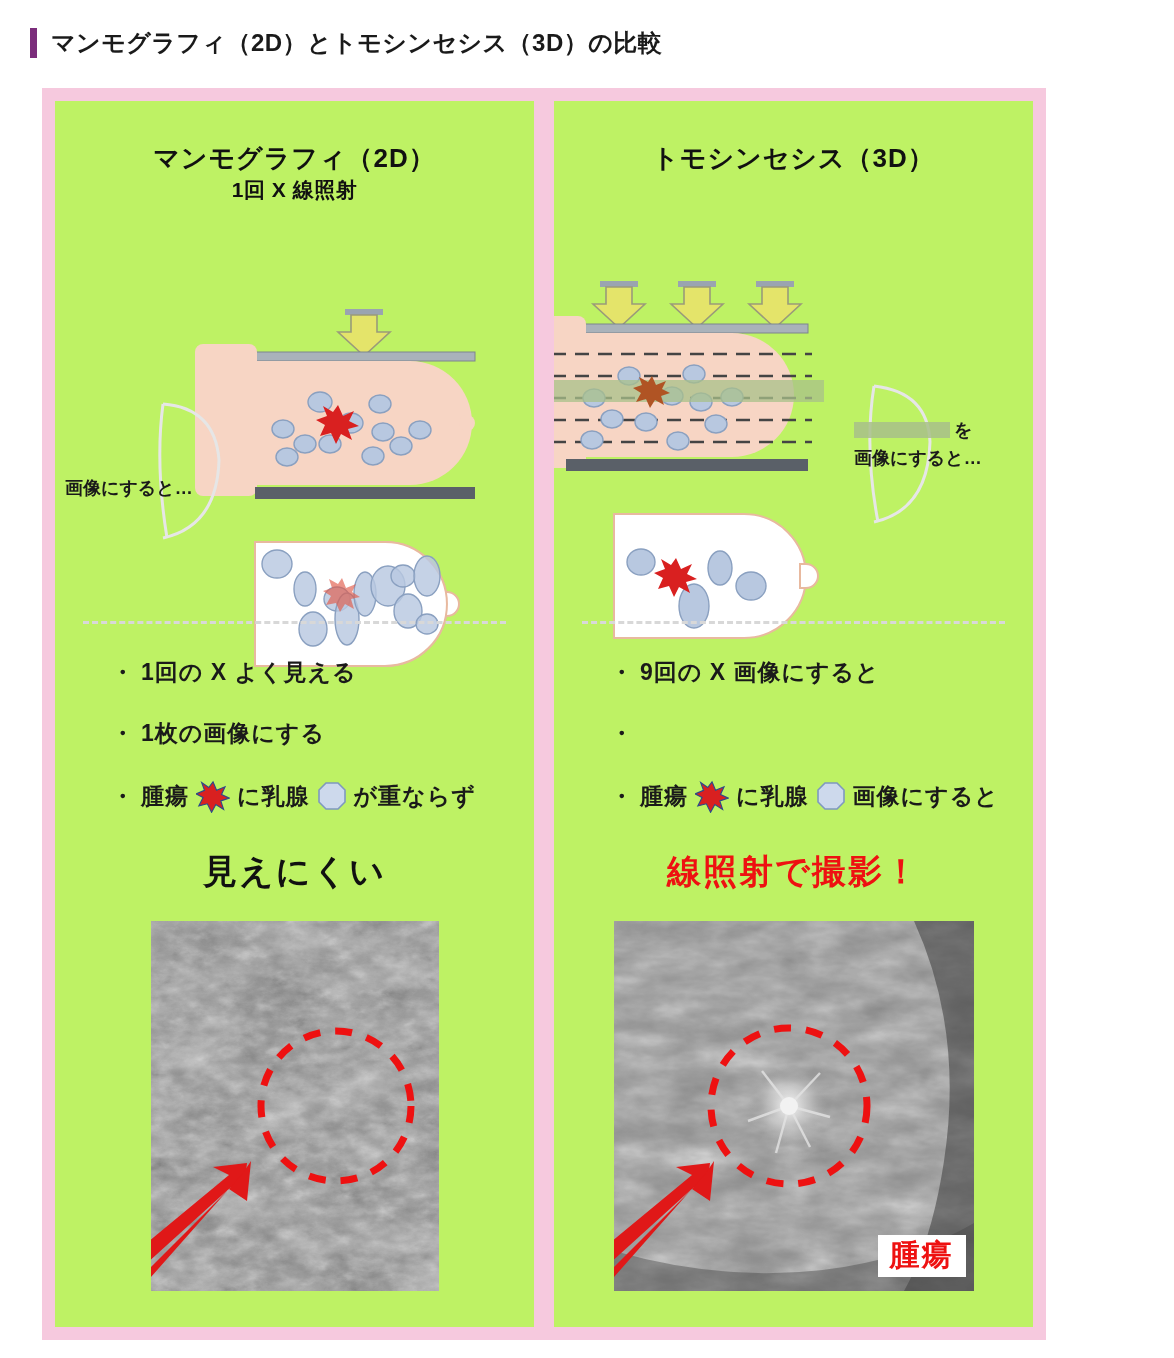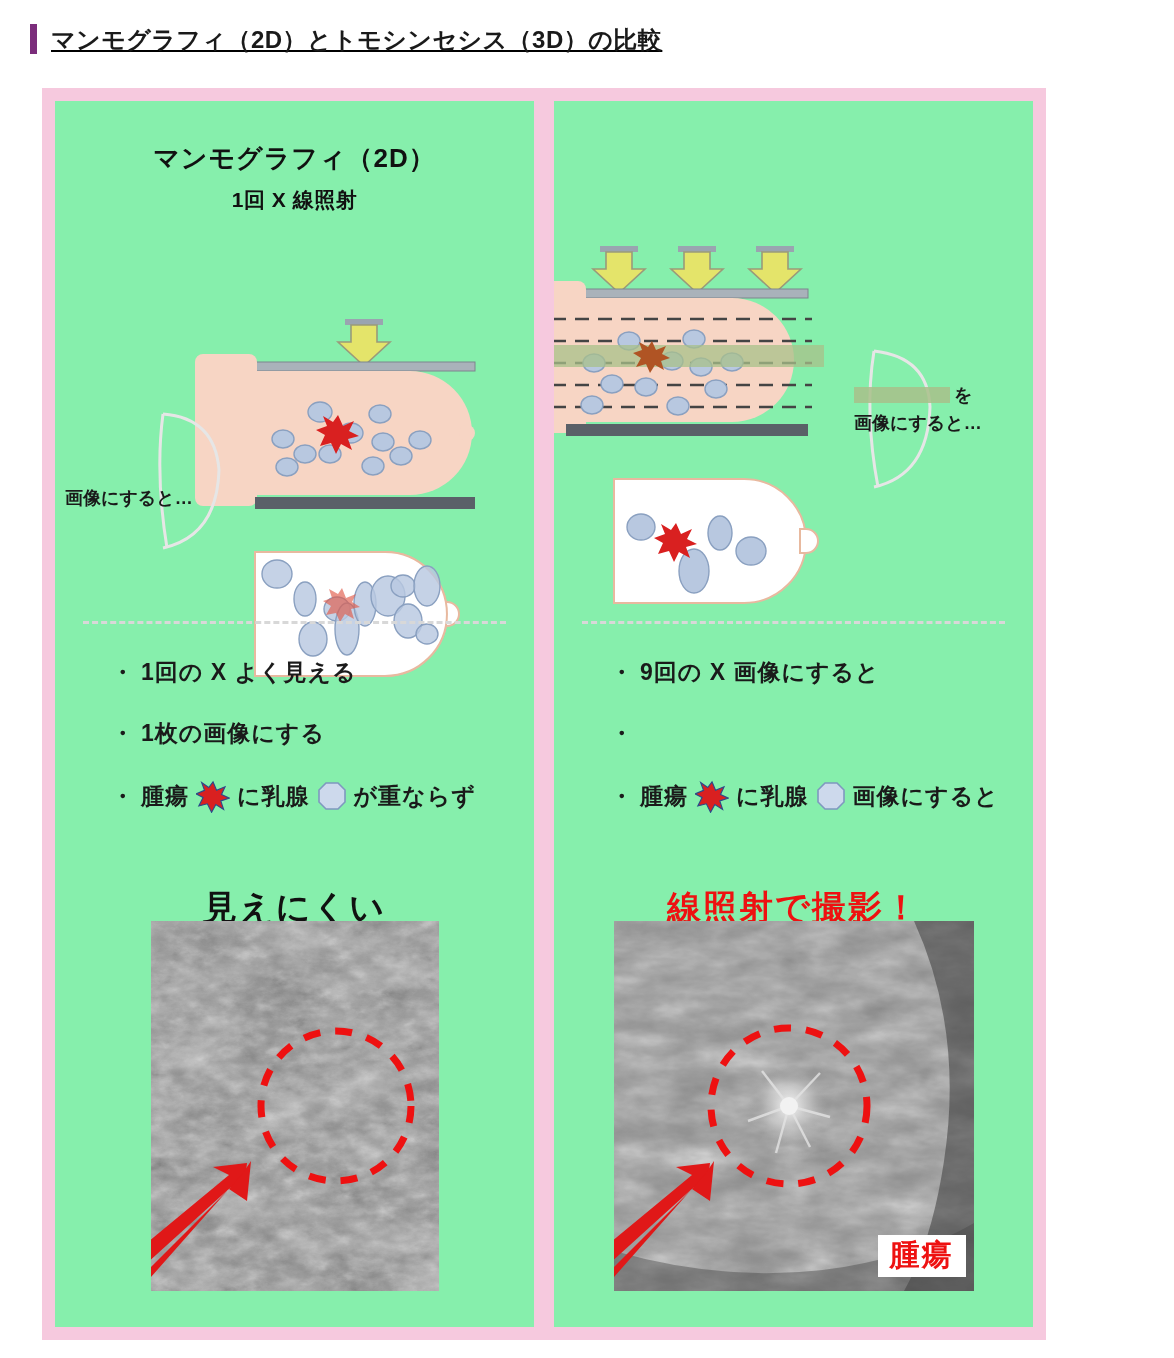--- a/index.html
+++ b/index.html
@@ -8,23 +8,23 @@
     height: 1358px;
     background: #ffffff;
     font-family: "Liberation Sans", "DejaVu Sans", sans-serif;
     overflow: hidden;
     position: relative;
   }
 
   
   .page-title-row {
     display: flex;
+    align-items: center;
     padding: 24px 4px 0 30px;
     height: 62px;
-    text-decoration: underline;
   }
   .title-accent {
     width: 7px;
     height: 30px;
     background: #7b2d7b;
     margin-right: 14px;
     flex: none;
   }
   .page-title {
     font-size: 24px;
@@ -35,21 +35,21 @@
   }
 
   
   .frame {
     position: absolute;
     left: 42px;
     top: 88px;
     width: 1004px;
     height: 1252px;
     border: 13px solid #f6c9de;
-    background: #86efac;
+    background: #bef264;
     display: flex;
   }
   .panel {
     position: relative;
     flex: 1 1 50%;
     height: 100%;
   }
   .panel-divider {
     width: 20px;
     background: #f6c9de;
@@ -64,21 +64,20 @@
   .panel-title {
     font-size: 26px;
     font-weight: bold;
     color: #111;
     letter-spacing: 1px;
   }
   .panel-sub {
     font-size: 21px;
     font-weight: bold;
     color: #111;
-    margin-top: 10px;
     letter-spacing: 0.5px;
   }
 
   
   .diagram {
     position: relative;
     height: 470px;
   }
   .svg-diagram { position: absolute; left: 0; top: 0; }
 
@@ -114,21 +113,20 @@
 
   
   .verdict {
     position: absolute;
     top: 748px;
     width: 100%;
     text-align: center;
     font-size: 34px;
     font-weight: bold;
     letter-spacing: 2px;
-    margin-top: 36px;
   }
   .verdict.neg { color: #111111; }
   .verdict.pos { color: #ee1111; }
 
   
   .xray-wrap {
     position: absolute;
     top: 820px;
     width: 100%;
     display: flex;
@@ -296,20 +294,21 @@
           </g>
         </svg>
       </div>
     </div>
   </div>
 
   <div class="panel-divider"></div>
 
   <div class="panel">
     <div class="panel-head">
+      <div class="panel-title">トモシンセシス（3D）</div>
     </div>
 
     <div class="diagram">
       <svg class="svg-diagram" width="486" height="470" viewBox="0 0 486 470">
 
         <g>
           <g transform="translate(0,0)">
             <rect x="46" y="105" width="38" height="6" fill="#9aa4b0"></rect>
             <path d="M52 111 h26 v17 h13 l-26 24 l-26 -24 h13 z" fill="#e4e46a" stroke="#9a9a7a" stroke-width="1.6"></path>
           </g>

